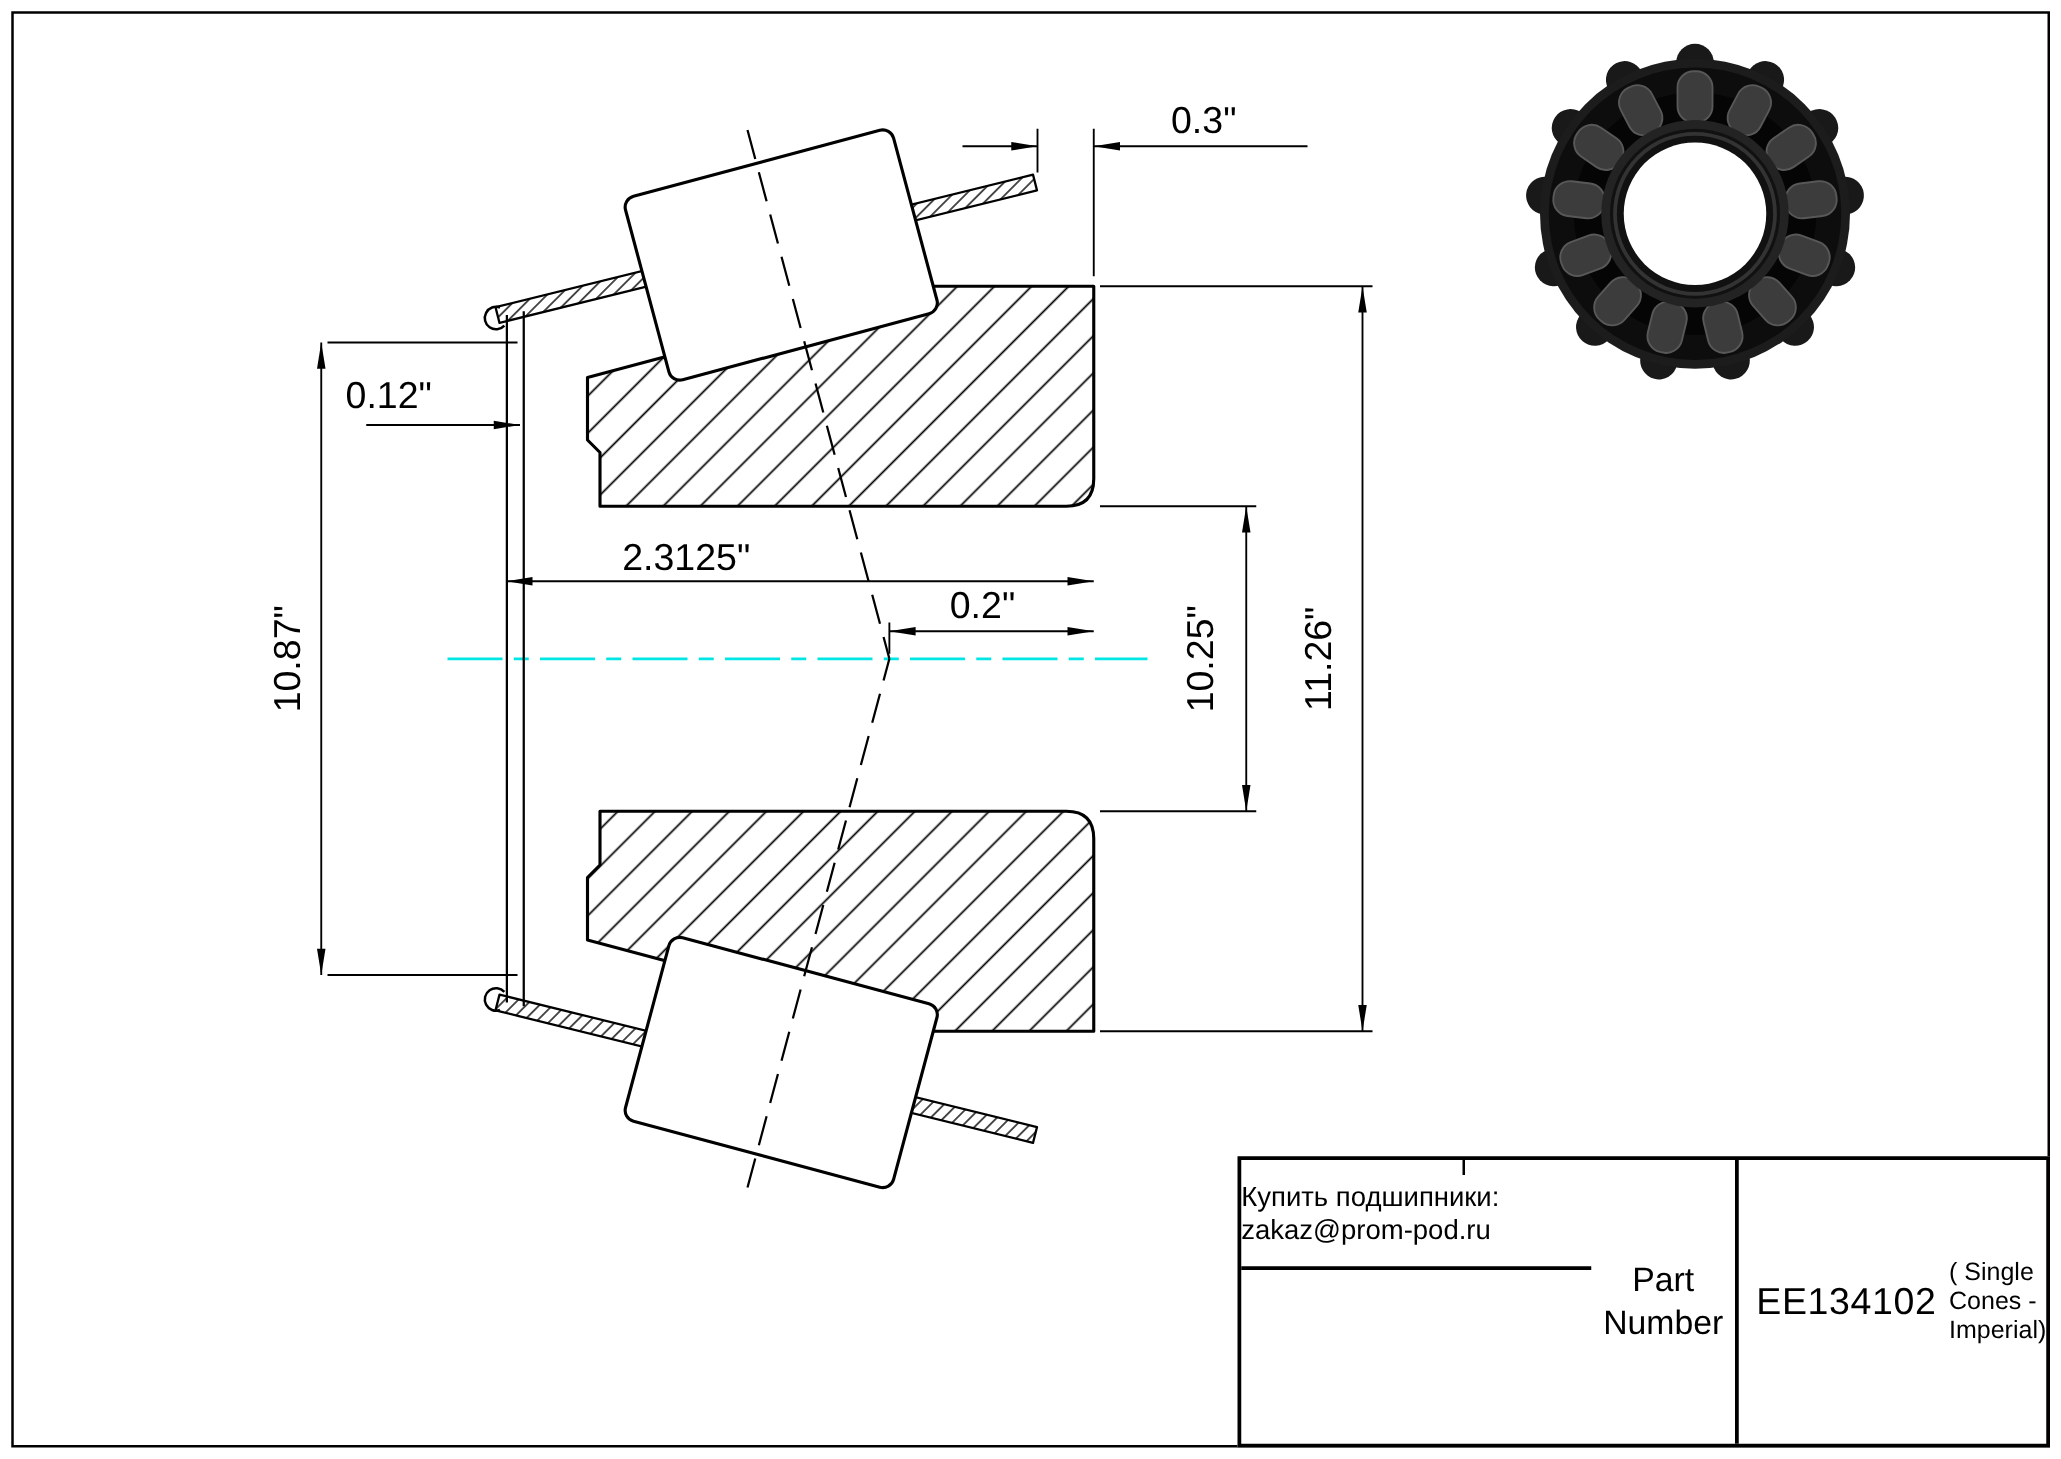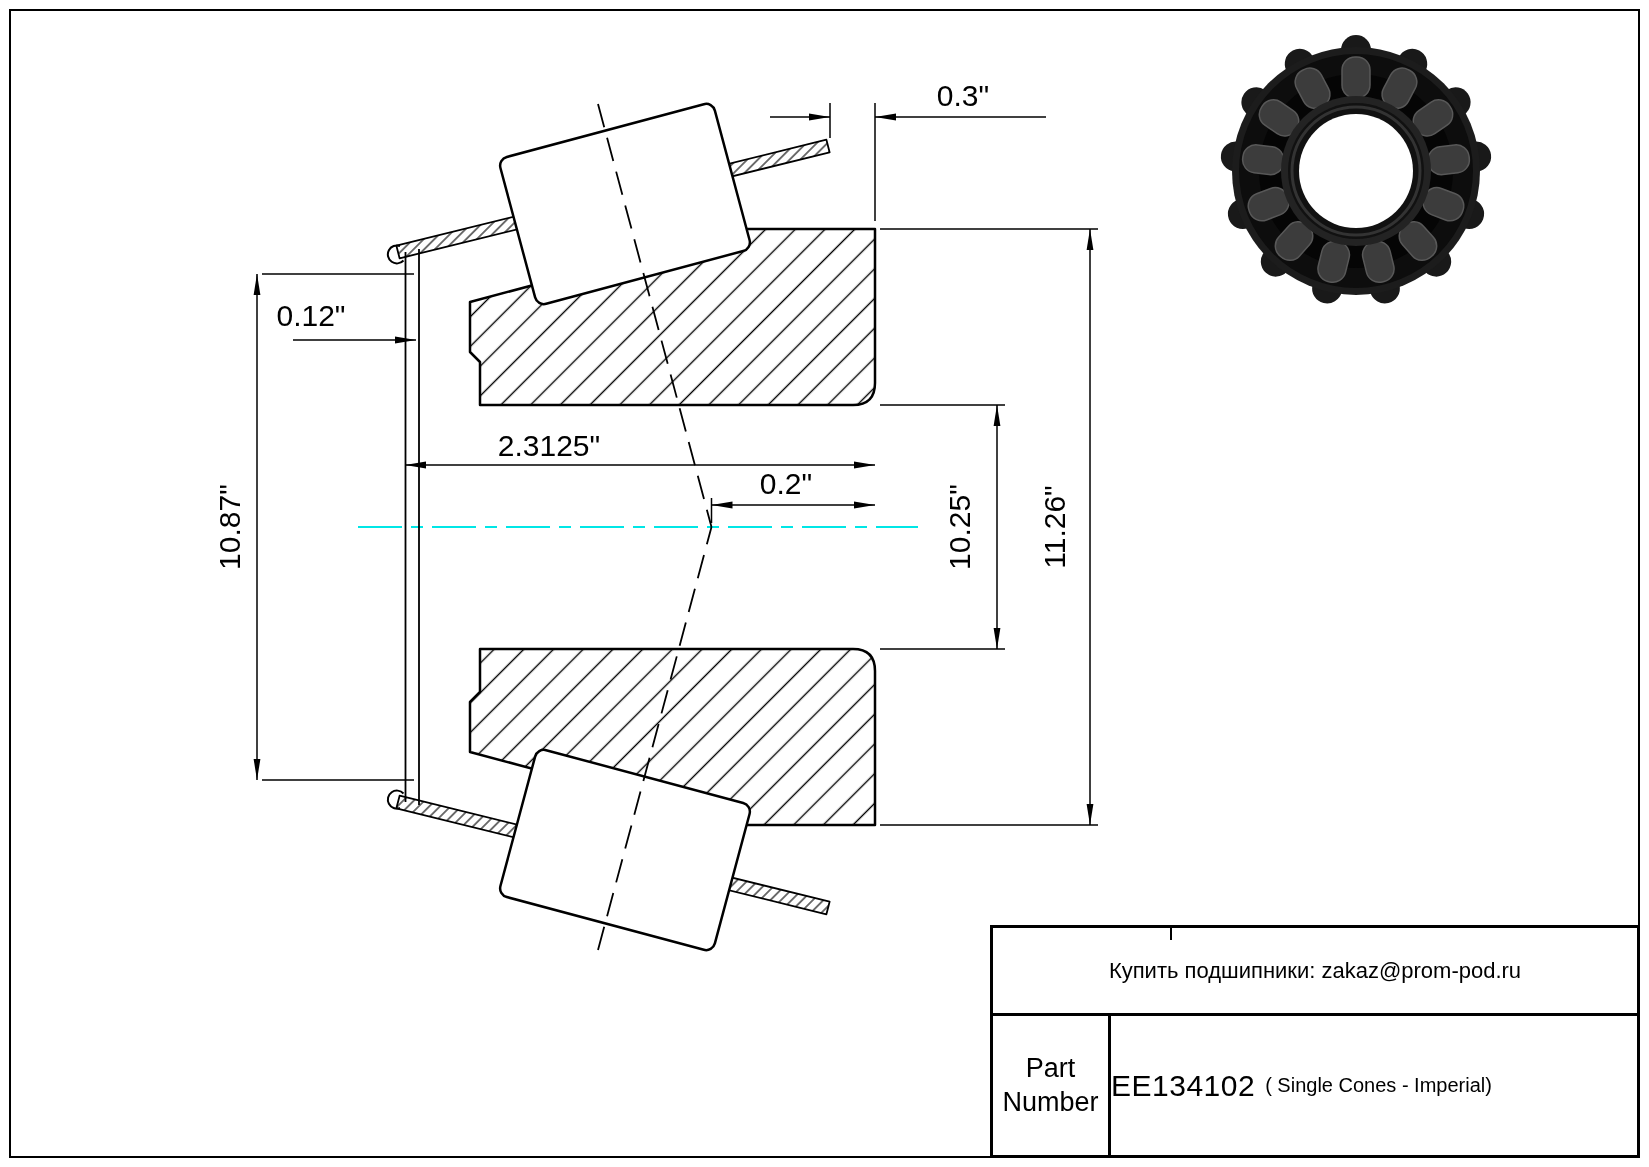--- a/index.html
+++ b/index.html
@@ -8,33 +8,33 @@
     position:relative; width:1649px; height:1167px; background:#fff;
     font-family:"Liberation Sans", sans-serif; color:#000; overflow:hidden;
   }
   .frame { position:absolute; inset:9px; border:2.5px solid #000; pointer-events:none; }
   svg.drawing { position:absolute; inset:0; display:block; }
   svg text { font-family:"Liberation Sans", sans-serif; }
   .dim-text { font-size:30px; text-anchor:middle; fill:#000; stroke:none; }
 
   .title-block {
     position:absolute; left:990px; right:9px; top:925px; bottom:9px;
-    border:3px solid #000; background:#fff; display:flex; flex-direction:column;
+    border:3px solid #000; background:#fff; display:flex; flex-direction:row;
   }
   .tb-top {
     position:relative; height:88px; border-bottom:3px solid #000;
     display:flex; align-items:center; justify-content:center; font-size:22px;
   }
   .tb-tick { position:absolute; left:177px; top:0; height:12px; width:0; border-left:2.5px solid #000; }
   .tb-bottom { flex:1; display:flex; align-items:stretch; }
   .tb-label {
     width:118px; border-right:3px solid #000; display:flex; align-items:center;
     justify-content:center; text-align:center; font-size:27px; line-height:1.25; padding:0 6px;
   }
-  .tb-value { flex:1; display:flex; align-items:center; gap:10px; }
+  .tb-value { flex:1; display:flex; align-items:center; padding-left:14px; gap:10px; }
   .pn { font-size:30px; letter-spacing:0.5px; }
   .series { font-size:20px; }
 </style>
 </head>
 <body>
 
 <div class="page">
 
   <div class="frame"></div>
 

